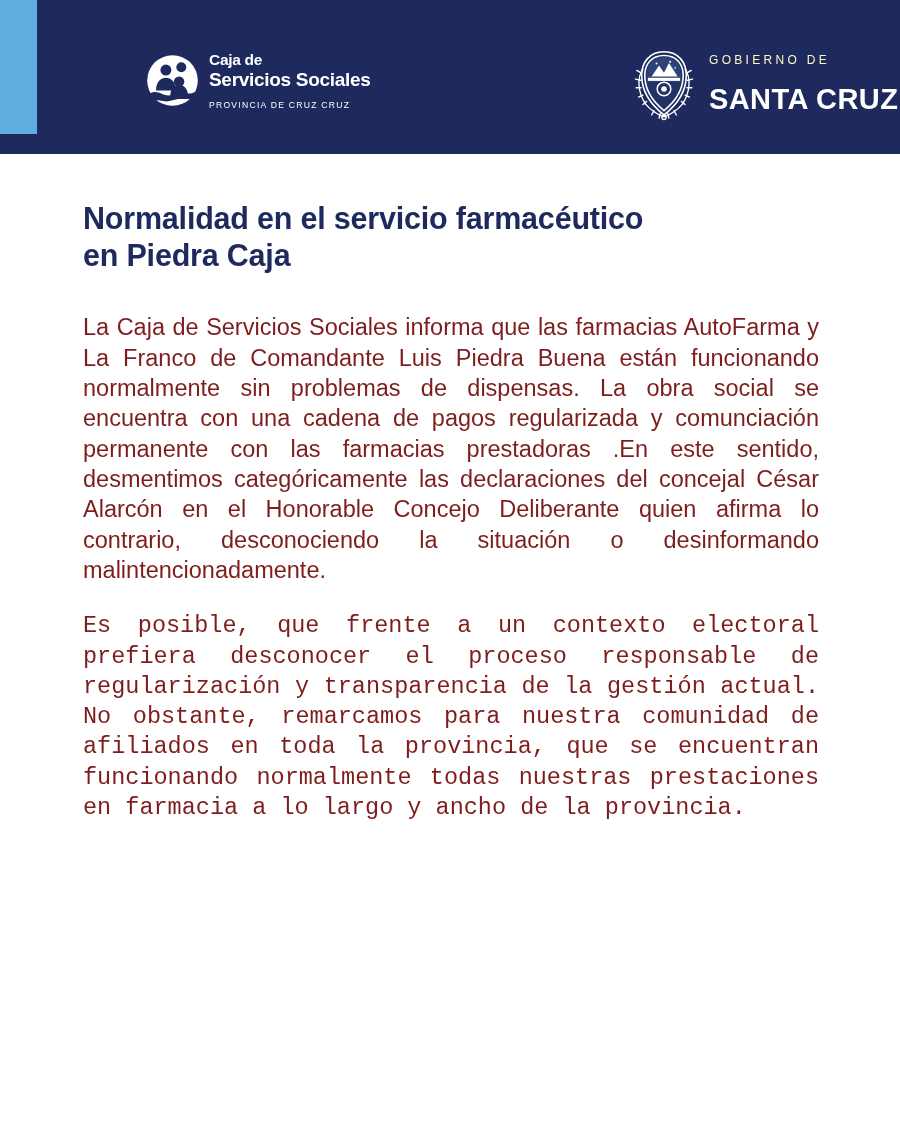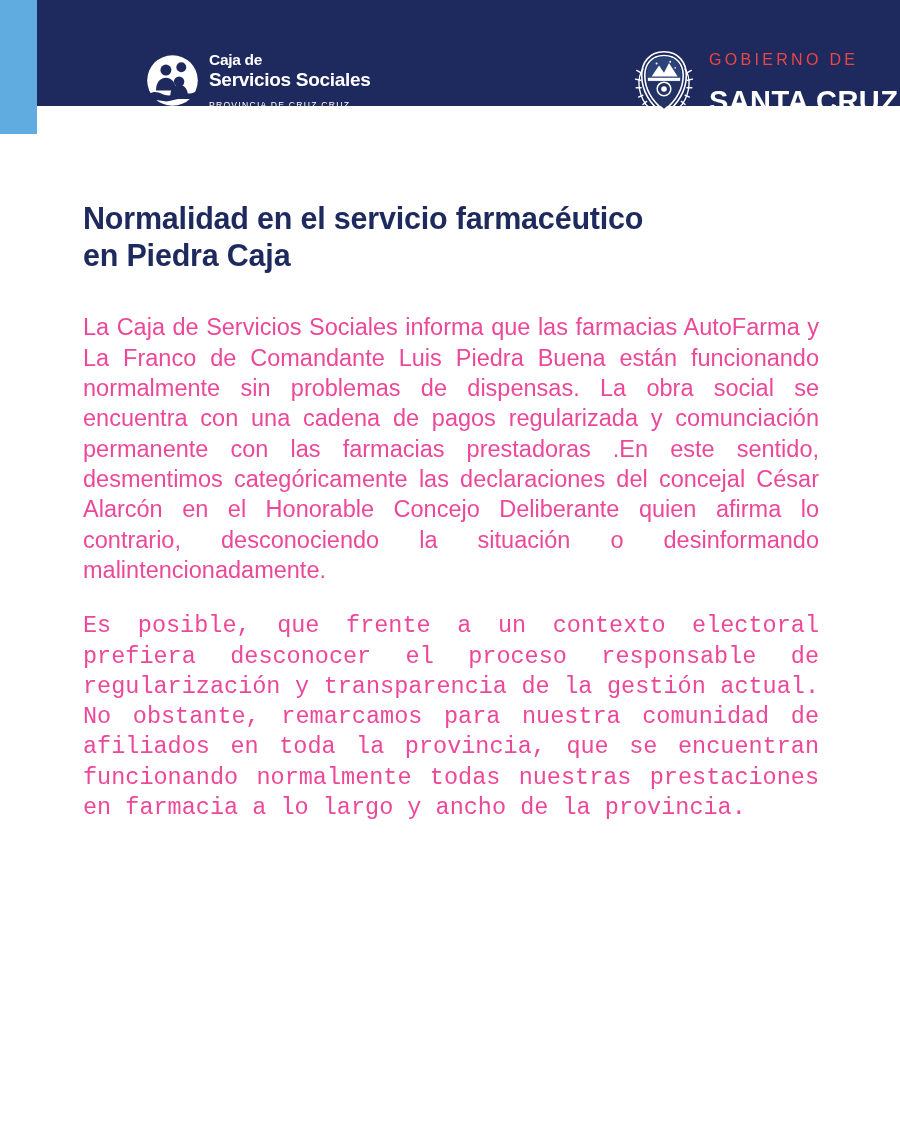--- a/index.html
+++ b/index.html
@@ -16,21 +16,21 @@
     font-family: "Liberation Sans", sans-serif;
     -webkit-font-smoothing: antialiased;
   }
 
   
   .header {
     position: absolute;
     top: 0;
     left: 0;
     width: 900px;
-    height: 106px;
+    height: 154px;
     background: #1e2a5e;
   }
   .accent-bar {
     position: absolute;
     top: 0;
     left: 0;
     width: 37px;
     height: 134px;
     background: #60abe0;
   }
@@ -85,22 +85,22 @@
     height: 76px;
     flex: 0 0 auto;
     display: block;
   }
   .gob-text {
     display: flex;
     flex-direction: column;
     line-height: 1;
   }
   .gob-l1 {
-    color: #ef4444;
-    font-size: 16px;
+    color: #fef9c3;
+    font-size: 12px;
     letter-spacing: 3.3px;
     font-weight: normal;
     margin-bottom: 19px;
   }
   .gob-l2 {
     color: #ffffff;
     font-size: 29px;
     font-weight: bold;
     letter-spacing: 0.4px;
     font-family: "Liberation Sans Narrow", "Liberation Sans", sans-serif;
@@ -125,21 +125,21 @@
     color: #1e2a5e;
     font-size: 30.5px;
     font-weight: bold;
     line-height: 1.22;
     letter-spacing: -0.2px;
     margin: 0 0 38px 0;
     font-family: "Liberation Sans Narrow", "Liberation Sans", sans-serif;
   }
   .headline .hl-line { display: block; }
   .para {
-    color: #ec4899;
+    color: #7f1d1d;
     font-size: 23.5px;
     line-height: 1.29;
     text-align: justify;
     text-justify: inter-word;
     margin: 0 0 26px 0;
   }
   .para:last-child { margin-bottom: 0; font-family: Liberation Mono, monospace; }
 </style>
 </head>
 <body>

